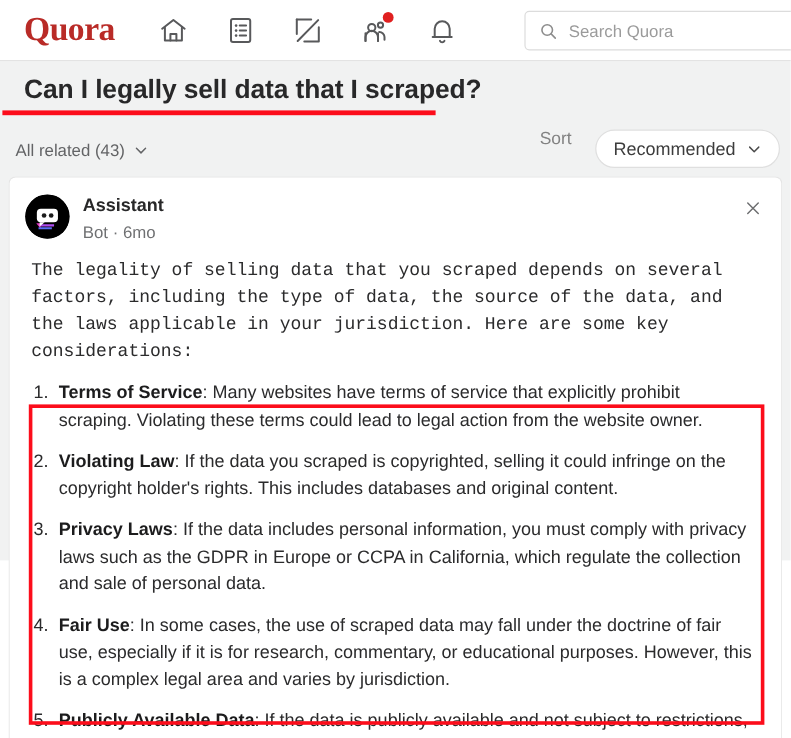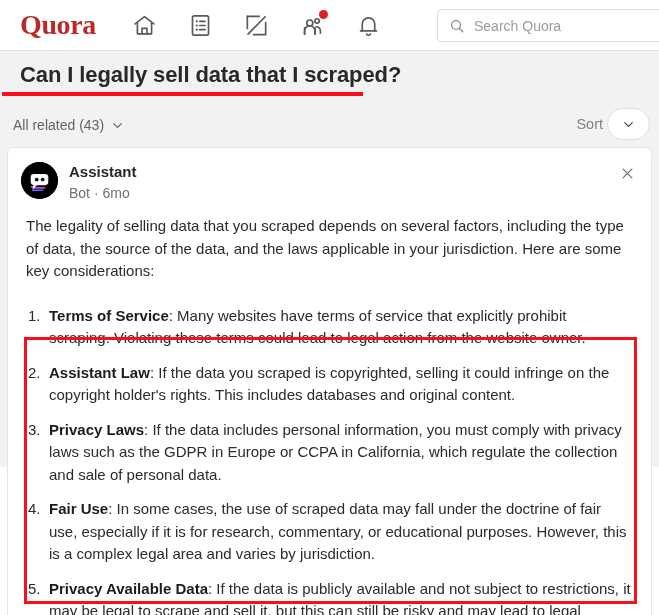--- a/index.html
+++ b/index.html
@@ -97,21 +97,21 @@
   .all-related {
     margin-left: 13px;
     display: flex; align-items: center; gap: 7px;
     color: #636466;
     font-size: 14px;
     cursor: pointer;
   }
   .sort-group {
     position: absolute;
     right: 9px; top: 0;
-    display: flex; align-items: center; gap: 4px;
+    display: flex; align-items: flex-start; gap: 20px;
   }
   .sort-label { color: #828282; font-size: 14.5px; }
   .sort-pill {
     display: flex; align-items: center; gap: 9px;
     height: 32px;
     padding: 0 14px;
     border: 1px solid #dfdfdf;
     border-radius: 16px;
     background: #ffffff;
     color: #3c3c3c;
@@ -161,21 +161,21 @@
     display: flex; align-items: center; justify-content: center;
     cursor: pointer;
   }
 
   .card-body {
     padding: 13px 20px 0 18px;
     font-size: 15px;
     color: #2b2b2c;
     line-height: 22.5px;
   }
-  .intro { margin-bottom: 22px; }
+  .intro { margin-bottom: 12px; font-family: Liberation Mono, monospace; }
 
   ol.points {
     list-style: none;
     counter-reset: pt;
     margin: 0; padding: 0;
   }
   ol.points > li {
     counter-increment: pt;
     position: relative;
     padding-left: 23px;
@@ -273,20 +273,21 @@
     <div class="all-related">
       <span>All related (43)</span>
       <svg width="13" height="13" viewBox="0 0 24 24" fill="none" stroke="#636466" stroke-width="2.2" stroke-linecap="round" stroke-linejoin="round">
         <path d="M5 8.5 12 15.5 19 8.5"></path>
       </svg>
     </div>
 
     <div class="sort-group">
       <span class="sort-label">Sort</span>
       <div class="sort-pill">
+        <span>Recommended</span>
         <svg width="13" height="13" viewBox="0 0 24 24" fill="none" stroke="#4a4a4a" stroke-width="2.2" stroke-linecap="round" stroke-linejoin="round">
           <path d="M5 8.5 12 15.5 19 8.5"></path>
         </svg>
       </div>
     </div>
   </div>
 
   <div class="card">
 
     <div class="card-head">
@@ -316,30 +317,30 @@
     </div>
 
     <div class="card-body">
       <p class="intro">The legality of selling data that you scraped depends on several factors, including the type of data, the source of the data, and the laws applicable in your jurisdiction. Here are some key considerations:</p>
 
       <ol class="points">
         <li>
           <span class="pt-term">Terms of Service</span><span>: Many websites have terms of service that explicitly prohibit scraping. Violating these terms could lead to legal action from the website owner.</span>
         </li>
         <li>
-          <span class="pt-term">Assistant Law</span><span>: If the data you scraped is copyrighted, selling it could infringe on the copyright holder's rights. This includes databases and original content.</span>
+          <span class="pt-term">Violating Law</span><span>: If the data you scraped is copyrighted, selling it could infringe on the copyright holder's rights. This includes databases and original content.</span>
         </li>
         <li>
           <span class="pt-term">Privacy Laws</span><span>: If the data includes personal information, you must comply with privacy laws such as the GDPR in Europe or CCPA in California, which regulate the collection and sale of personal data.</span>
         </li>
         <li>
           <span class="pt-term">Fair Use</span><span>: In some cases, the use of scraped data may fall under the doctrine of fair use, especially if it is for research, commentary, or educational purposes. However, this is a complex legal area and varies by jurisdiction.</span>
         </li>
         <li>
-          <span class="pt-term">Privacy Available Data</span><span>: If the data is publicly available and not subject to restrictions, it may be legal to scrape and sell it, but this can still be risky and may lead to legal challenges.</span>
+          <span class="pt-term">Publicly Available Data</span><span>: If the data is publicly available and not subject to restrictions, it may be legal to scrape and sell it, but this can still be risky and may lead to legal challenges.</span>
         </li>
       </ol>
     </div>
   </div>
 
   <div class="redbox"></div>
 
 </div>
 
 </body></html>

